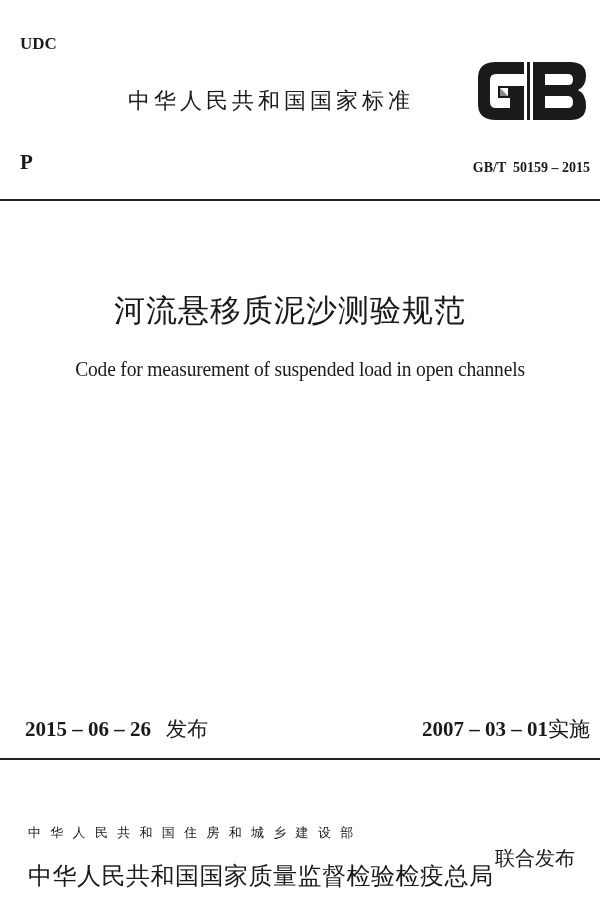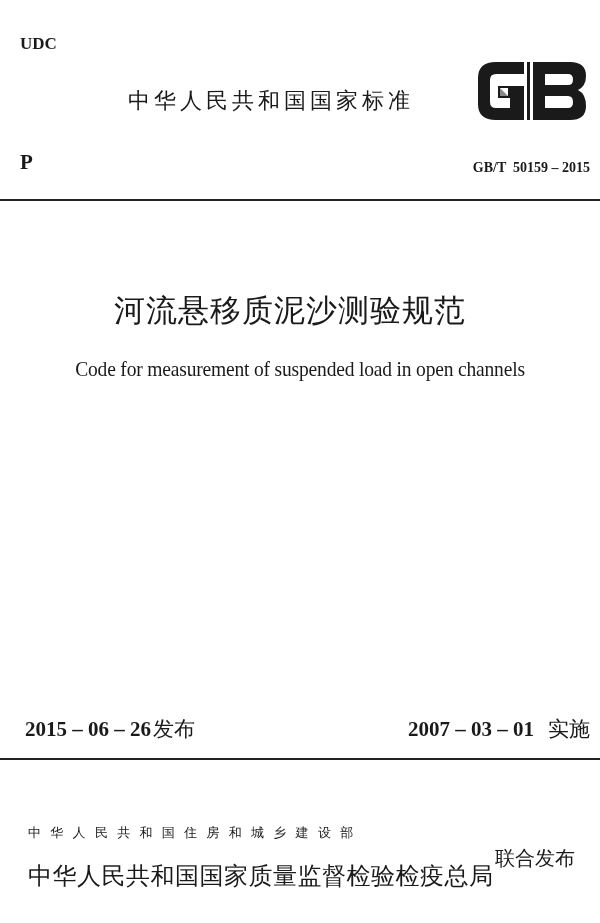--- a/index.html
+++ b/index.html
@@ -12,23 +12,23 @@
   #std-title { left:128px; top:86px; font-size:22px; letter-spacing:4px; }
   #gb-logo { left:474px; top:56px; width:116px; height:70px; }
   #class-p { left:20px; top:150px; font-size:21px; }
   #std-number { right:10px; top:160px; font-size:14px; white-space:pre; }
   .rule { left:0; width:600px; height:2px; background:#222; }
   #rule-top { top:199px; }
   #rule-bottom { top:758px; }
   #title-cn { left:0; width:508px; top:290px; text-align:center; font-size:31px; letter-spacing:1px;margin-left:36px; }
   #title-en { left:0; width:600px; top:357px; text-align:center; font-size:21px; letter-spacing:-0.2px; transform:scaleX(0.93); }
   #issue-date { left:25px; top:715px; font-size:21px; white-space:pre; }
-  #issue-date .cn { font-family:"DejaVu Sans","Liberation Sans",sans-serif; font-weight:normal; margin-left:2px;text-align:center; }
+  #issue-date .cn { font-family:"DejaVu Sans","Liberation Sans",sans-serif; font-weight:normal; margin-left:15px;text-align:center; }
   #impl-date { right:10px; top:715px; font-size:21px; white-space:pre; }
-  #impl-date .cn { font-family:"DejaVu Sans","Liberation Sans",sans-serif; font-weight:normal; margin-left:14px; }
+  #impl-date .cn { font-family:"DejaVu Sans","Liberation Sans",sans-serif; font-weight:normal; }
   #pub1 { left:28px; top:824px; font-size:13px; letter-spacing:9.3px; }
   #pub2 { left:28px; top:860px; font-size:24px; letter-spacing:0.5px; }
   #joint { left:495px; top:845px; font-size:20px;text-align:right; }
 </style>
 </head>
 <body>
 
 <div id="udc" class="abs serif-b">UDC</div>
 
 <div id="std-title" class="abs sans">中华人民共和国国家标准</div>

